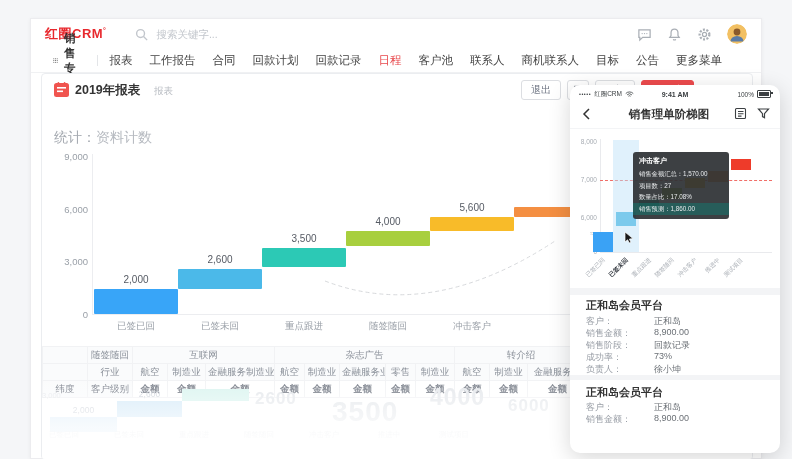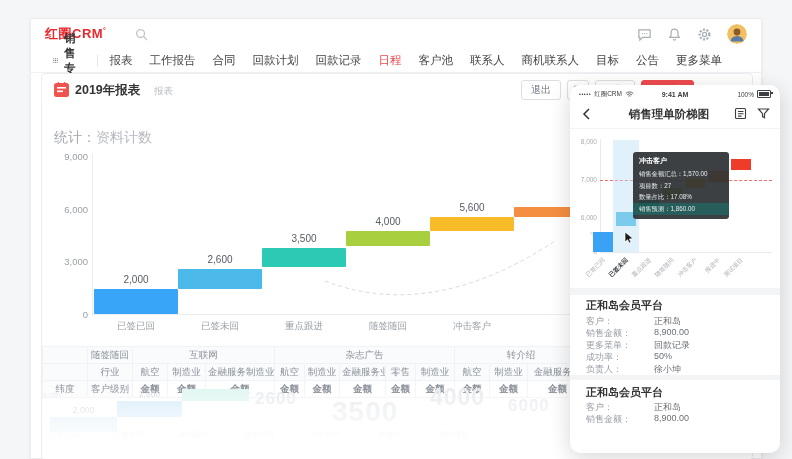--- a/index.html
+++ b/index.html
@@ -111,20 +111,21 @@
 
     <header class="topbar">
       <div class="logo">
         <span>红圈CRM</span><sup>°</sup>
       </div>
       <div class="search">
         <svg class="tico" viewBox="0 0 16 16" width="13" height="13" fill="none" stroke="#c2c6cc" stroke-width="1.5">
             <circle cx="7" cy="7" r="4.2"></circle>
             <line x1="10.2" y1="10.2" x2="14" y2="14"></line>
           </svg>
+        <input placeholder="搜索关键字..." style="">
       </div>
       <div class="top-icons">
         <svg class="tico" viewBox="0 0 16 16" fill="none" stroke="#a9aeb5" stroke-width="1.3">
             <path d="M2 3h12v8H6l-3 3v-3H2z"></path>
             <circle cx="5.5" cy="7" r=".7" fill="#a9aeb5" stroke="none"></circle>
             <circle cx="8" cy="7" r=".7" fill="#a9aeb5" stroke="none"></circle>
             <circle cx="10.5" cy="7" r=".7" fill="#a9aeb5" stroke="none"></circle>
           </svg>
         <svg class="tico" viewBox="0 0 16 16" fill="none" stroke="#a9aeb5" stroke-width="1.3">
             <path d="M8 2.2c-2.4 0-3.7 1.8-3.7 4v3L3 11h10l-1.3-1.8v-3c0-2.2-1.3-4-3.7-4z"></path>
@@ -384,22 +385,22 @@
           <path d="M1 1v10l2.6-2.2L5.2 12l1.8-.8-1.6-3.1L9 7.6z" fill="#1a1a1a" stroke="#fff" stroke-width=".7"></path>
         </svg>
     </div>
 
     <div class="pdivider" style="top:203px;"></div>
 
     <div>
       <div class="pcard-title" style="top:213px;">正和岛会员平台</div>
       <div class="pfield" style="top:230px;"><span>客户：</span><span class="fv">正和岛</span></div>
       <div class="pfield" style="top:242px;"><span>销售金额：</span><span class="fv">8,900.00</span></div>
-      <div class="pfield" style="top:254px;"><span>更多菜单：</span><span class="fv">回款记录</span></div>
-      <div class="pfield" style="top:266px;"><span>成功率：</span><span class="fv">50%</span></div>
+      <div class="pfield" style="top:254px;"><span>销售阶段：</span><span class="fv">回款记录</span></div>
+      <div class="pfield" style="top:266px;"><span>成功率：</span><span class="fv">73%</span></div>
       <div class="pfield" style="top:278px;"><span>负责人：</span><span class="fv">徐小坤</span></div>
     </div>
 
     <div class="pdivider" style="top:290px;height:5px;"></div>
 
     <div>
       <div class="pcard-title" style="top:300px;">正和岛会员平台</div>
       <div class="pfield" style="top:316px;"><span>客户：</span><span class="fv">正和岛</span></div>
       <div class="pfield" style="top:328px;"><span>销售金额：</span><span class="fv">8,900.00</span></div>
     </div>

